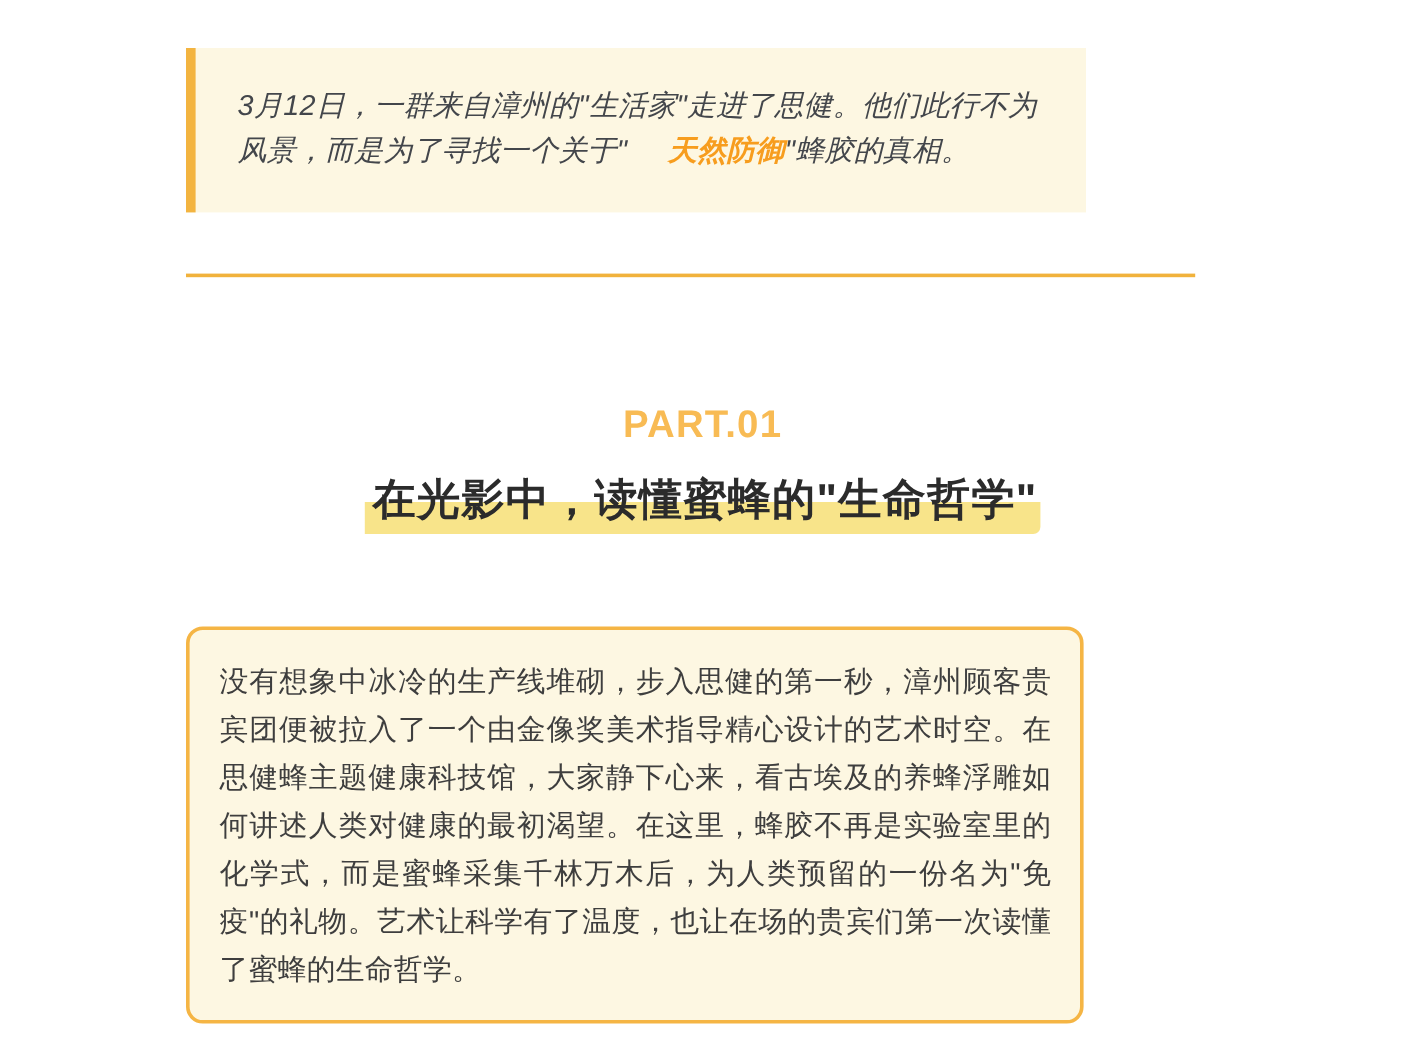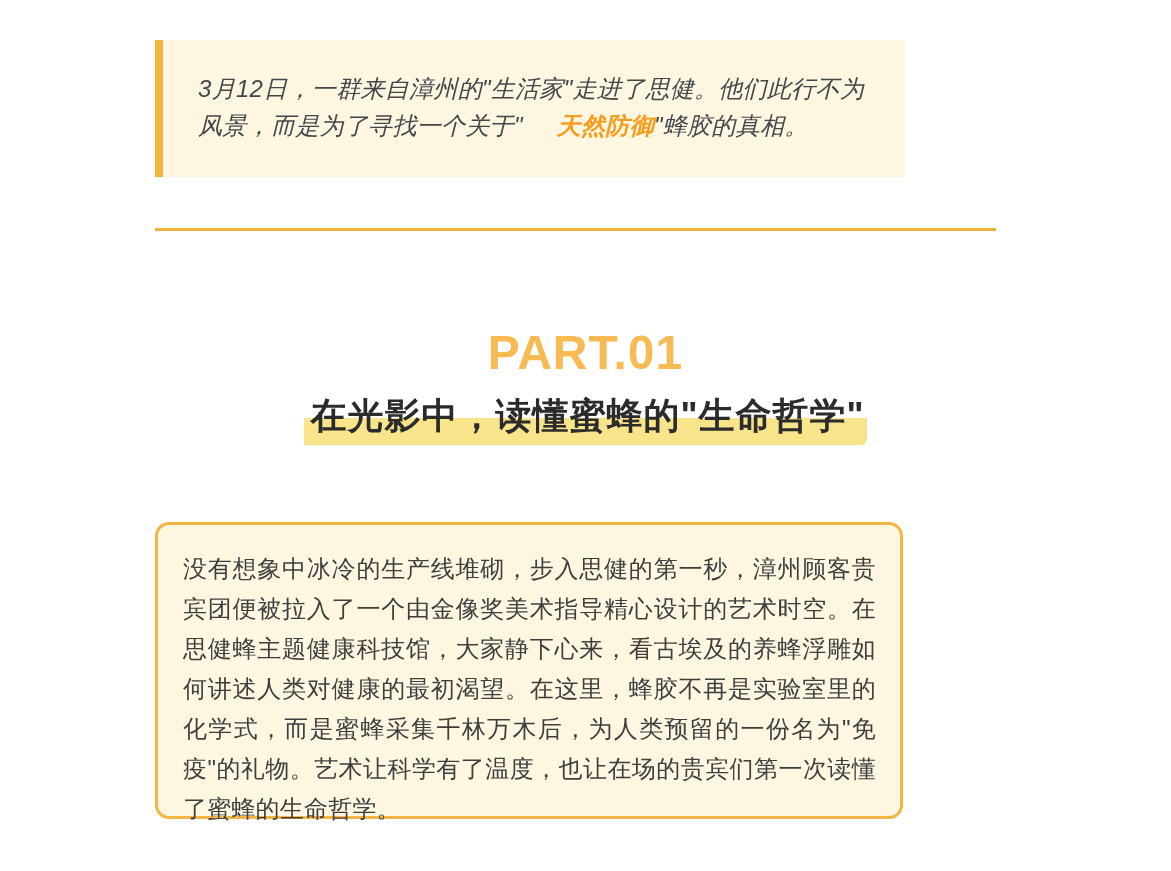--- a/index.html
+++ b/index.html
@@ -48,21 +48,21 @@
     height: 3px;
     background: var(--divider, #F1B23C);
   }
 
   .part-title {
     position: absolute;
     left: 0;
     top: 331px;
     width: 1171px;
     text-align: center;
-    font-size: 48px;
+    font-size: 32px;
     line-height: 44px;
     font-weight: 600;
     letter-spacing: 1px;
     color: var(--part, #F8BB54);
   }
 
   .section-heading {
     position: absolute;
     left: 0;
     top: 392px;
@@ -79,21 +79,21 @@
     background: linear-gradient(to bottom, transparent 46%, var(--highlight, #F8E48A) 46%);
     padding: 0 2px 9px 6px;
     border-radius: 0 6px 6px 0;
   }
 
   .content-card {
     position: absolute;
     left: 155px;
     top: 522px;
     width: 748px;
-    height: 297px;
+    height: 331px;
     box-sizing: border-box;
     background: var(--cream, #FDF7E2);
     border: 3px solid var(--border, #F5B544);
     border-radius: 14px;
     padding: 24px 24px 15px 25px;
   }
   .content-card p {
     margin: 0;
     font-size: 24px;
     line-height: 40px;

